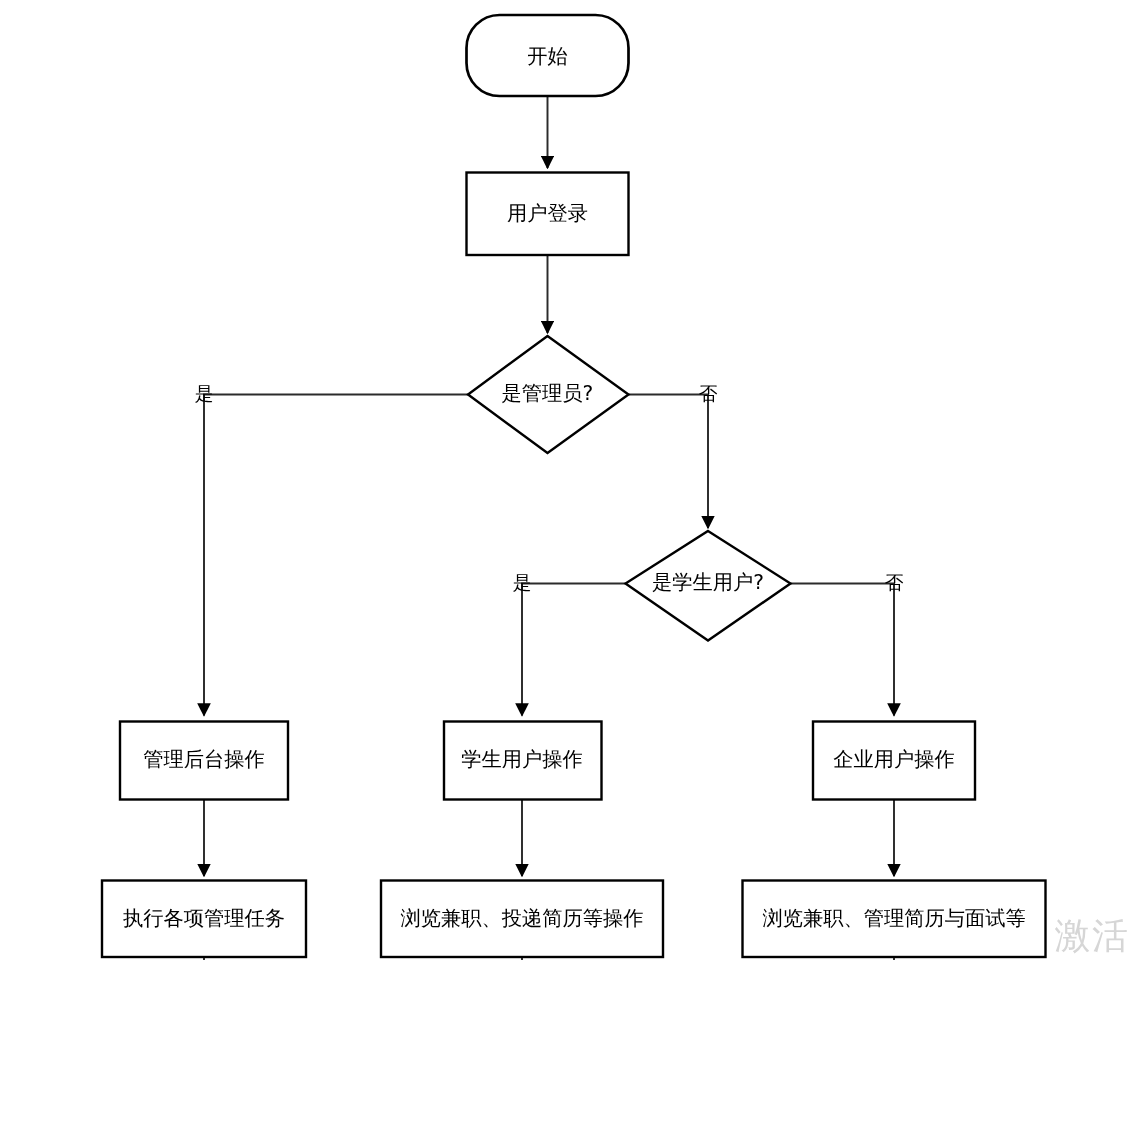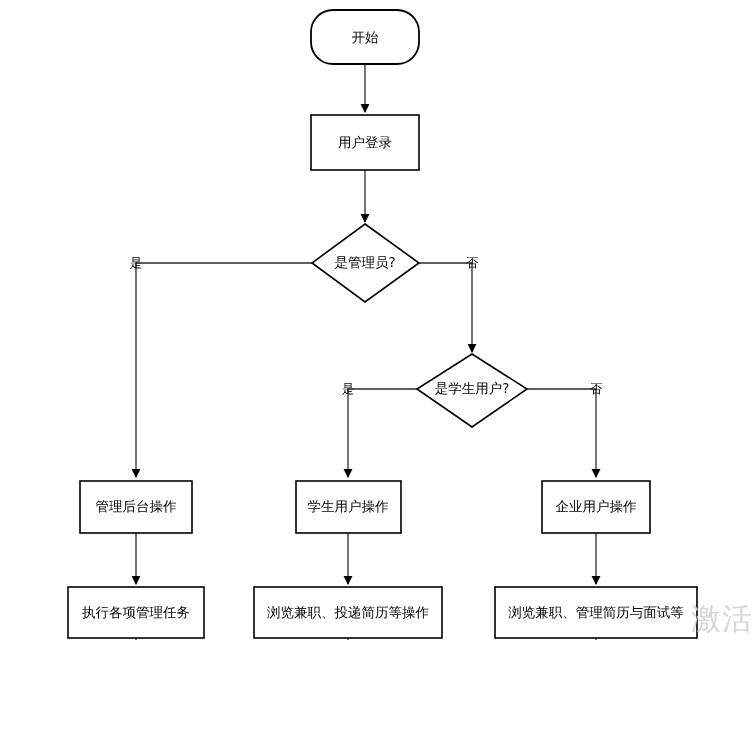--- a/index.html
+++ b/index.html
@@ -49,21 +49,21 @@
     font-size: 12.5px;
     fill: #000000;
     text-anchor: middle;
     dominant-baseline: middle;
   }
   .watermark {
     position: absolute;
     right: 2px;
     bottom: 0px;
     font-family: "DejaVu Sans", "Liberation Sans", sans-serif;
-    font-size: 30px;
+    font-size: 24px;
     color: #d6d6d6;
     letter-spacing: 1px;
     white-space: nowrap;
     user-select: none;
   }
 </style>
 </head>
 <body>
 
 <div id="canvas">

